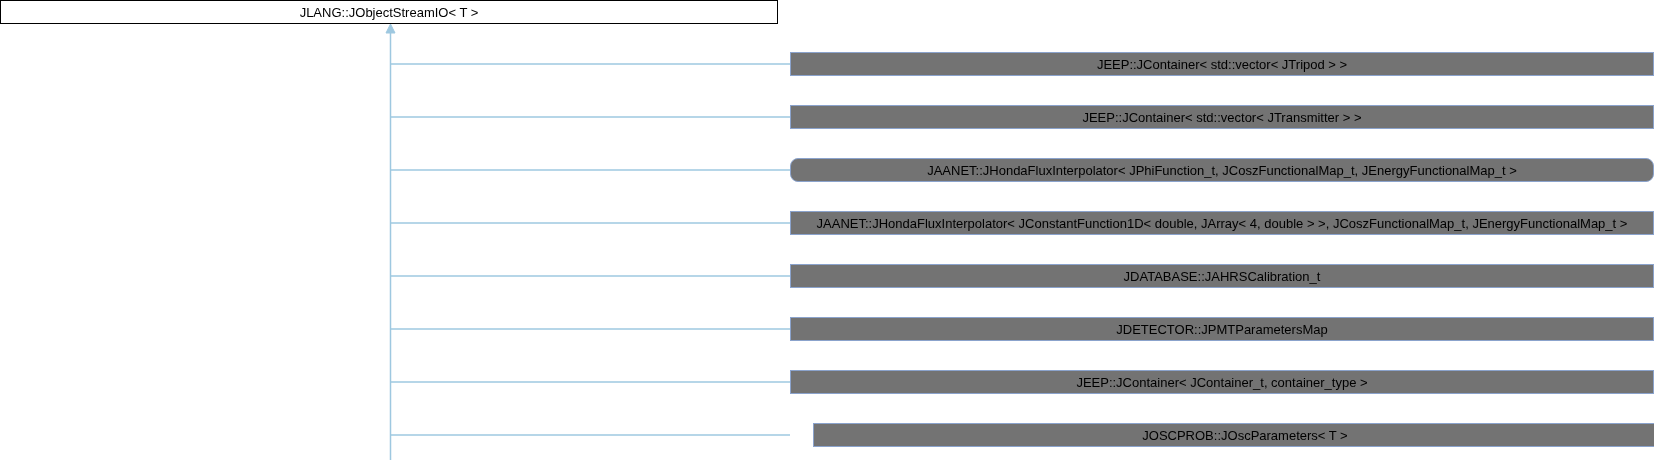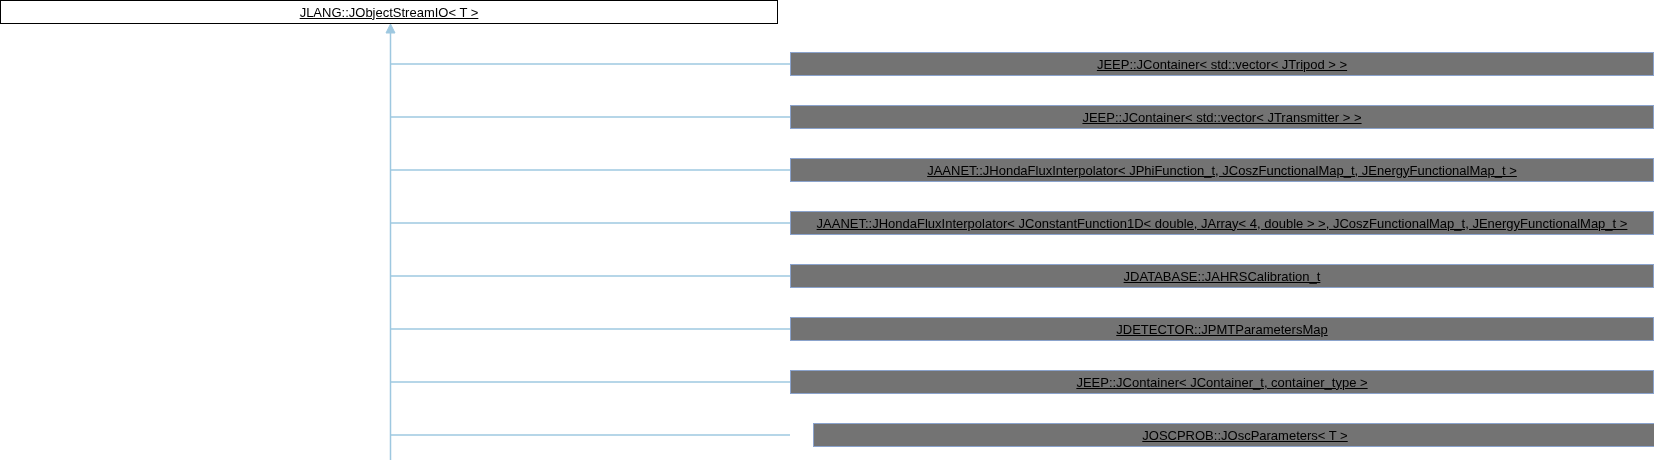--- a/index.html
+++ b/index.html
@@ -41,21 +41,20 @@
     background: #ffffff;
     border: 1px solid #000000;
   }
   .node-derived {
     background: #737373;
     border: 1px solid #8ba3cc;
   }
   .node-label {
     display: block;
     padding: 0 6px;
-    text-decoration: underline;
   }
 </style>
 </head>
 <body>
 
 <div id="diagram">
 
   <svg id="edges" viewBox="0 0 1654 472" width="1654" height="472" xmlns="http://www.w3.org/2000/svg">
     <g stroke="#9ec8e0" stroke-width="1.5" fill="none">
       <line x1="390.5" y1="28" x2="390.5" y2="460"></line>
@@ -80,21 +79,21 @@
   </div>
 
   <div class="node node-derived" style="left:790px; top:52px; width:864px; height:24px;">
     <span class="node-label">JEEP::JContainer&lt; std::vector&lt; JTripod &gt; &gt;</span>
   </div>
 
   <div class="node node-derived" style="left:790px; top:105px; width:864px; height:24px;text-align:center;">
     <span class="node-label">JEEP::JContainer&lt; std::vector&lt; JTransmitter &gt; &gt;</span>
   </div>
 
-  <div class="node node-derived" style="left:790px; top:158px; width:864px; height:24px;">
+  <div class="node node-derived" style="left:790px; top:158px; width:864px; height:24px;border-radius:8px;">
     <span class="node-label">JAANET::JHondaFluxInterpolator&lt; JPhiFunction_t, JCoszFunctionalMap_t, JEnergyFunctionalMap_t &gt;</span>
   </div>
 
   <div class="node node-derived" style="left:790px; top:211px; width:864px; height:24px;">
     <span class="node-label">JAANET::JHondaFluxInterpolator&lt; JConstantFunction1D&lt; double, JArray&lt; 4, double &gt; &gt;, JCoszFunctionalMap_t, JEnergyFunctionalMap_t &gt;</span>
   </div>
 
   <div class="node node-derived" style="left:790px; top:264px; width:864px; height:24px;">
     <span class="node-label">JDATABASE::JAHRSCalibration_t</span>
   </div>

